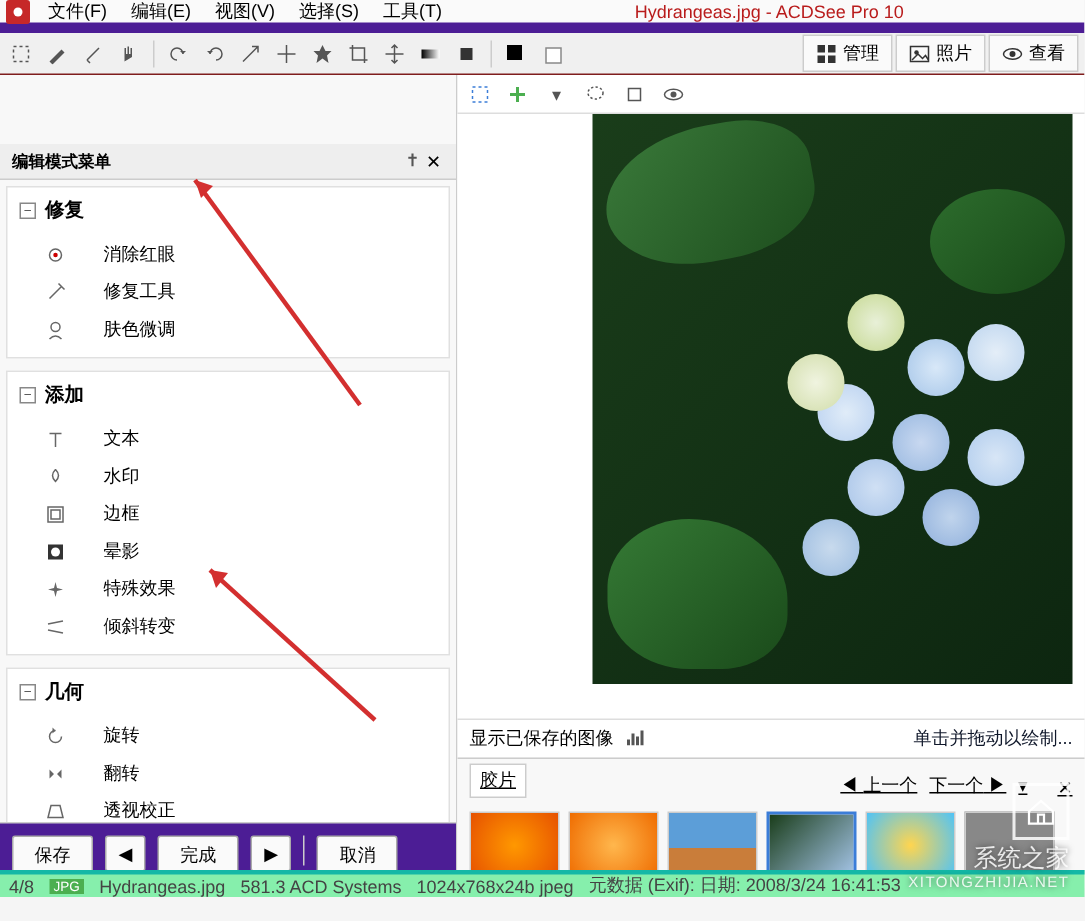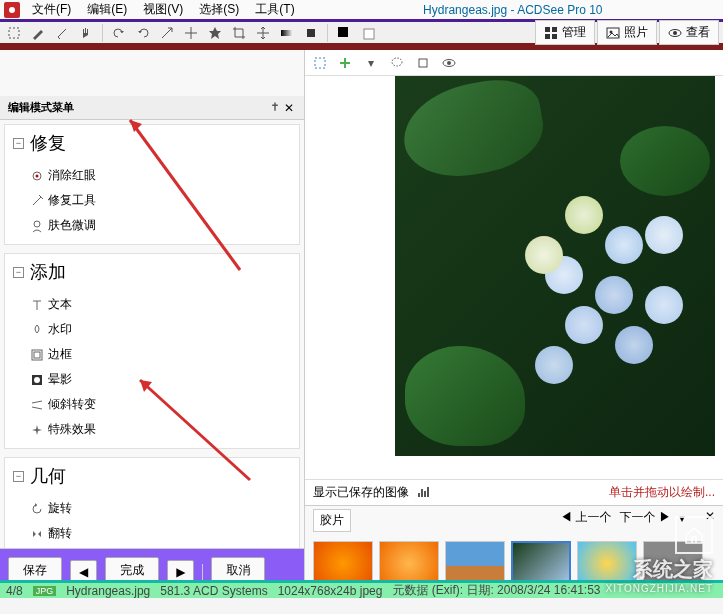--- a/index.html
+++ b/index.html
@@ -1,44 +1,44 @@
 <!DOCTYPE html>
 <html><head>
 <meta charset="utf-8">
 <style>
 * { margin: 0; padding: 0; box-sizing: border-box; font-family: "Microsoft YaHei", sans-serif; font-size: 12px; }
 body { width: 723px; height: 614px; background: #f5f5f5; overflow: hidden; position: relative; }
-.menubar { display: flex; align-items: center; height: 22px; background: #fafafa; border-bottom: 3px solid #4c1d95; padding: 0 4px; gap: 8px; }
+.menubar { display: flex; align-items: center; height: 22px; background: #fafafa; border-bottom: 7px solid #4c1d95; padding: 0 4px; gap: 8px; }
 .menubar .logo { width: 16px; height: 16px; background: #c62828; display: flex; align-items: center; justify-content: center; border-radius: 2px; }
 .menubar .logo svg { width: 10px; height: 10px; }
 .menubar .item { padding: 2px 4px; cursor: pointer; }
-.title { text-align: center; font-size: 12px; color: #0369a1; }
+.title { text-align: center; font-size: 12px; color: #b91c1c; }
 .title-wrap { flex: 1; display: flex; justify-content: center; }
-.toolbar { display: flex; align-items: center; height: 28px; background: #f0f0f0; border-bottom: 7px solid #7f1d1d; padding: 0 4px; gap: 4px; }
+.toolbar { display: flex; align-items: center; height: 28px; background: #f0f0f0; border-bottom: 1px solid #7f1d1d; padding: 0 4px; gap: 4px; }
 .tool-icon { width: 20px; height: 20px; display: flex; align-items: center; justify-content: center; cursor: pointer; color: #555; }
 .tool-icon svg { width: 14px; height: 14px; }
 .tool-sep { width: 1px; height: 18px; background: #ccc; margin: 0 2px; }
 .right-tabs { margin-left: auto; display: flex; gap: 2px; }
 .tab-btn { padding: 3px 8px; display: flex; align-items: center; gap: 4px; cursor: pointer; border: 1px solid #ccc; background: #fafafa; }
 .tab-btn svg { width: 14px; height: 14px; }
 .main { display: flex; height: calc(100% - 72px); }
 .sidebar { width: 305px; background: #f8f8f8; border-right: 1px solid #ccc; display: flex; flex-direction: column; }
 .panel-header { display: flex; align-items: center; padding: 4px 8px; background: #eee; border-bottom: 1px solid #ccc; margin-top: 46px; }
 .panel-header span { flex: 1; font-weight: bold; font-size: 11px; }
 .pin, .close { width: 14px; height: 14px; cursor: pointer; display: flex; align-items: center; justify-content: center; }
 .groups { flex: 1; overflow: auto; padding: 4px; }
 .group { border: 1px solid #e0e0e0; margin-bottom: 8px; background: #fff; }
 .group-header { display: flex; align-items: center; padding: 6px 8px; gap: 6px; cursor: pointer; }
 .collapse-box { width: 11px; height: 11px; border: 1px solid #888; display: flex; align-items: center; justify-content: center; font-size: 9px; line-height: 1; color: #555; }
-.group-header .label { font-size: 18px; }
+.group-header .label { font-size: 13px; font-weight: bold; }
 .group-items { padding: 2px 0 6px 0; }
-.group-item { display: flex; align-items: center; gap: 3px; padding: 4px 8px 4px 24px; cursor: pointer; }
+.group-item { display: flex; align-items: center; gap: 24px; padding: 4px 8px 4px 24px; cursor: pointer; }
 .group-item .icon { width: 16px; height: 16px; display: flex; align-items: center; justify-content: center; color: #666; }
 .group-item .icon svg { width: 14px; height: 14px; }
-.bottom-bar { display: flex; align-items: flex-end; gap: 8px; padding: 8px; border-top: 1px solid #ccc; background: #8b5cf6; }
+.bottom-bar { display: flex; align-items: flex-start; gap: 8px; padding: 8px; border-top: 1px solid #ccc; background: #4c1d95; }
 .btn { padding: 4px 14px; border: 1px solid #aaa; background: #fafafa; cursor: pointer; border-radius: 2px; }
 .btn-icon { padding: 4px 8px; }
 .sep-line { width: 1px; height: 20px; background: #ccc; }
 .viewer { flex: 1; display: flex; flex-direction: column; background: #fff; }
 .viewer-toolbar { display: flex; align-items: center; height: 26px; padding: 0 6px; gap: 6px; border-bottom: 1px solid #ddd; }
 .sel-icon { width: 18px; height: 18px; color: #3b7dd8; }
 .plus-icon { color: #4caf50; }
 .canvas { flex: 1; background: #fff; display: flex; align-items: flex-start; justify-content: flex-start; padding: 0; overflow: hidden; }
 .image { width: 320px; height: 380px; background: linear-gradient(135deg, #1a3d1a 0%, #0d2610 100%); position: relative; margin-left: 90px; }
 .leaf { position: absolute; background: #2d5a2d; }
@@ -51,23 +51,23 @@
 .p2 { top: 50px; left: 120px; background: radial-gradient(circle, #d8e8f8, #a5c5e8); }
 .p3 { top: 80px; left: 60px; background: radial-gradient(circle, #e0ecf8, #b8d0f0); }
 .p4 { top: 100px; left: 110px; background: radial-gradient(circle, #c8d8f0, #98b8e0); }
 .p5 { top: 60px; left: 40px; background: radial-gradient(circle, #f0f4e0, #d0dca8); }
 .p6 { top: 130px; left: 80px; background: radial-gradient(circle, #d0e0f4, #a8c4e8); }
 .p7 { top: 150px; left: 130px; background: radial-gradient(circle, #c0d4ec, #90b0dc); }
 .p8 { top: 110px; left: 160px; background: radial-gradient(circle, #d8e6f6, #b0cced); }
 .p9 { top: 170px; left: 50px; background: radial-gradient(circle, #c8daed, #9cbce0); }
 .p10 { top: 40px; left: 160px; background: radial-gradient(circle, #e4eef8, #bcd4ee); }
 .canvas-footer { display: flex; align-items: center; padding: 4px 8px; font-size: 11px; border-top: 1px solid #ddd; gap: 8px; }
-.canvas-footer .hint { margin-left: auto; color: #b91c1c; }
+.canvas-footer .hint { margin-left: auto; color: #0f172a; }
 .filmstrip { border-top: 1px solid #ccc; background: #f8f8f8; }
-.film-header { display: flex; align-items: flex-start; padding: 3px 8px; gap: 10px; font-size: 11px; }
+.film-header { display: flex; align-items: flex-end; padding: 3px 8px; gap: 10px; font-size: 11px; text-decoration: underline; }
 .film-header .lbl { padding: 2px 6px; border: 1px solid #ccc; background: #fff; }
 .film-nav { margin-left: auto; display: flex; gap: 8px; align-items: center; }
 .film-close { margin-left: 10px; cursor: pointer; }
 .thumbs { display: flex; gap: 6px; padding: 6px 8px; }
 .thumb { width: 60px; height: 45px; border: 1px solid #ccc; }
 .thumb.sel { border: 2px solid #3b7dd8; }
 .t1 { background: radial-gradient(circle, #ff9800, #e65100); }
 .t2 { background: radial-gradient(circle, #ffb74d, #ef6c00); }
 .t3 { background: linear-gradient(180deg, #5c9ed8 55%, #c97d3a 55%); }
 .t4 { background: linear-gradient(135deg, #1a3d1a, #a5c5e8); }
@@ -297,32 +297,32 @@
                 <svg viewBox="0 0 14 14">
                   <rect x="2" y="2" width="10" height="10" fill="#333"></rect>
                   <circle cx="7" cy="7" r="3" fill="#fff"></circle>
                 </svg>
               </div>
               <span>晕影</span>
             </div>
           <div class="group-item">
               <div class="icon">
                 <svg viewBox="0 0 14 14">
+                  <path d="M7 2 L8 6 L12 7 L8 8 L7 12 L6 8 L2 7 L6 6 Z" fill="currentColor"></path>
+                </svg>
+              </div>
+              <span>特殊效果</span>
+            </div>
+          <div class="group-item">
+              <div class="icon">
+                <svg viewBox="0 0 14 14">
                   <path d="M2 5 L12 3 M2 9 L12 11" stroke="currentColor"></path>
                 </svg>
               </div>
               <span>倾斜转变</span>
-            </div>
-          <div class="group-item">
-              <div class="icon">
-                <svg viewBox="0 0 14 14">
-                  <path d="M7 2 L8 6 L12 7 L8 8 L7 12 L6 8 L2 7 L6 6 Z" fill="currentColor"></path>
-                </svg>
-              </div>
-              <span>特殊效果</span>
             </div>
         </div>
       </div>
 
       <div class="group">
         <div class="group-header">
           <div class="collapse-box">−</div>
           <span class="label">几何</span>
         </div>
         <div class="group-items">
@@ -477,15 +477,15 @@
     </svg>
 </div>
 
 <div class="watermark">
   <div class="wm-logo">
       <svg width="24" height="24" viewBox="0 0 24 24">
         <path d="M4 12 L12 5 L20 12 L20 20 L4 20 Z" fill="none" stroke="#fff" stroke-width="1.5"></path>
         <path d="M10 20 L10 14 L14 14 L14 20" fill="none" stroke="#fff" stroke-width="1.5"></path>
       </svg>
     </div>
-  <div style="font-size:20px;font-weight:bold">系统之家</div>
+  <div style="font-size:16px;font-weight:normal">系统之家</div>
   <div style="font-size:10px;letter-spacing:1px">XITONGZHIJIA.NET</div>
 </div>
 
 </body></html>

